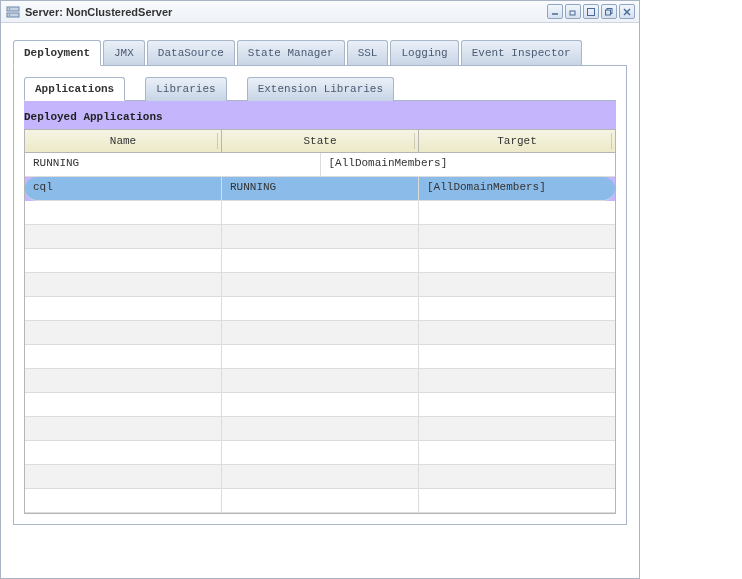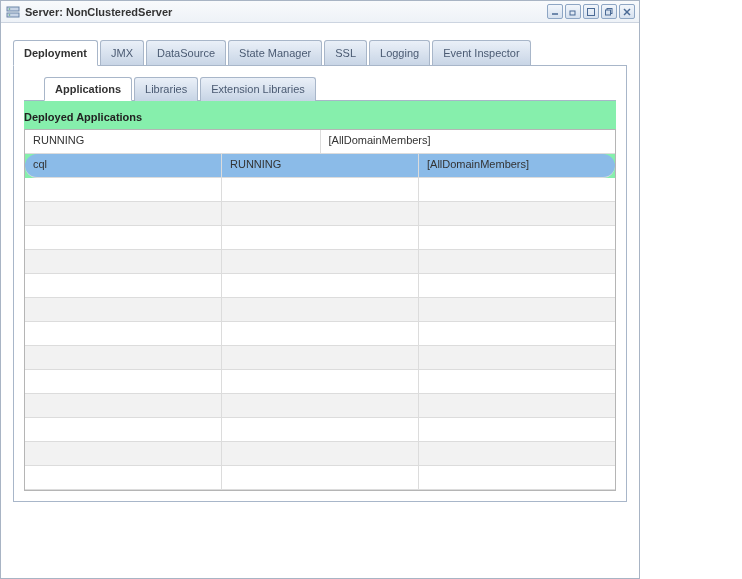--- a/index.html
+++ b/index.html
@@ -54,20 +54,21 @@
     cursor: pointer;
     color: #4a6a95;
     border-radius: 2px;
   }
   .titlebar-btn svg { width: 10px; height: 10px; stroke: #4a6a95; }
 
   .content-area {
     flex: 1;
     padding: 16px 12px 12px 12px;
     background: #fff;
+    font-family: Liberation Mono, monospace;
   }
 
   .tabs-row {
     display: flex;
     gap: 2px;
     margin-bottom: 0;
   }
   .tab {
     padding: 6px 10px;
     background: linear-gradient(to bottom, #eaf0f8, #c7d4e5);
@@ -89,22 +90,21 @@
   }
   .tab-panel {
     border: 1px solid #a8b6c9;
     background: #fff;
     padding: 10px;
     position: relative;
   }
 
   .subtabs-row {
     display: flex;
-    gap: 2px;
-    margin-left: 20px;
+    gap: 20px;
   }
   .subtab {
     padding: 5px 10px;
     background: linear-gradient(to bottom, #eaf0f8, #c7d4e5);
     border: 1px solid #a8b6c9;
     border-bottom: none;
     border-radius: 3px 3px 0 0;
     cursor: pointer;
     color: #4a5a72;
     font-size: 11px;
@@ -116,21 +116,21 @@
     border-bottom: 1px solid #fff;
     font-weight: bold;
     color: #333;
     z-index: 2;
   }
   .subtab-panel {
     border: 1px solid #a8b6c9;
     border-left: none;
     border-right: none;
     border-bottom: none;
-    background: #86efac;
+    background: #c4b5fd;
     padding: 8px 0 0 0;
   }
 
   .section-title {
     font-weight: bold;
     font-size: 11px;
     color: #222;
     margin: 2px 0 6px 0;
   }
 
@@ -243,20 +243,25 @@
       <div class="subtabs-row" id="subtabs-row">
           <div class="subtab active">Applications</div>
           <div class="subtab">Libraries</div>
           <div class="subtab">Extension Libraries</div>
         </div>
 
       <div class="subtab-panel">
         <div class="section-title">Deployed Applications</div>
 
         <div class="grid">
+          <div class="grid-header" id="grid-header">
+              <div class="grid-header-cell">Name<div class="grid-header-sep"></div></div>
+              <div class="grid-header-cell">State<div class="grid-header-sep"></div></div>
+              <div class="grid-header-cell">Target<div class="grid-header-sep"></div></div>
+            </div>
           <div class="grid-body" id="grid-body">
               <div class="grid-row">
                 <div class="grid-cell">RUNNING</div>
                 <div class="grid-cell">[AllDomainMembers]</div>
               </div>
               <div class="grid-row selected">
                 <div class="grid-cell">cql</div>
                 <div class="grid-cell">RUNNING</div>
                 <div class="grid-cell">[AllDomainMembers]</div>
               </div>

